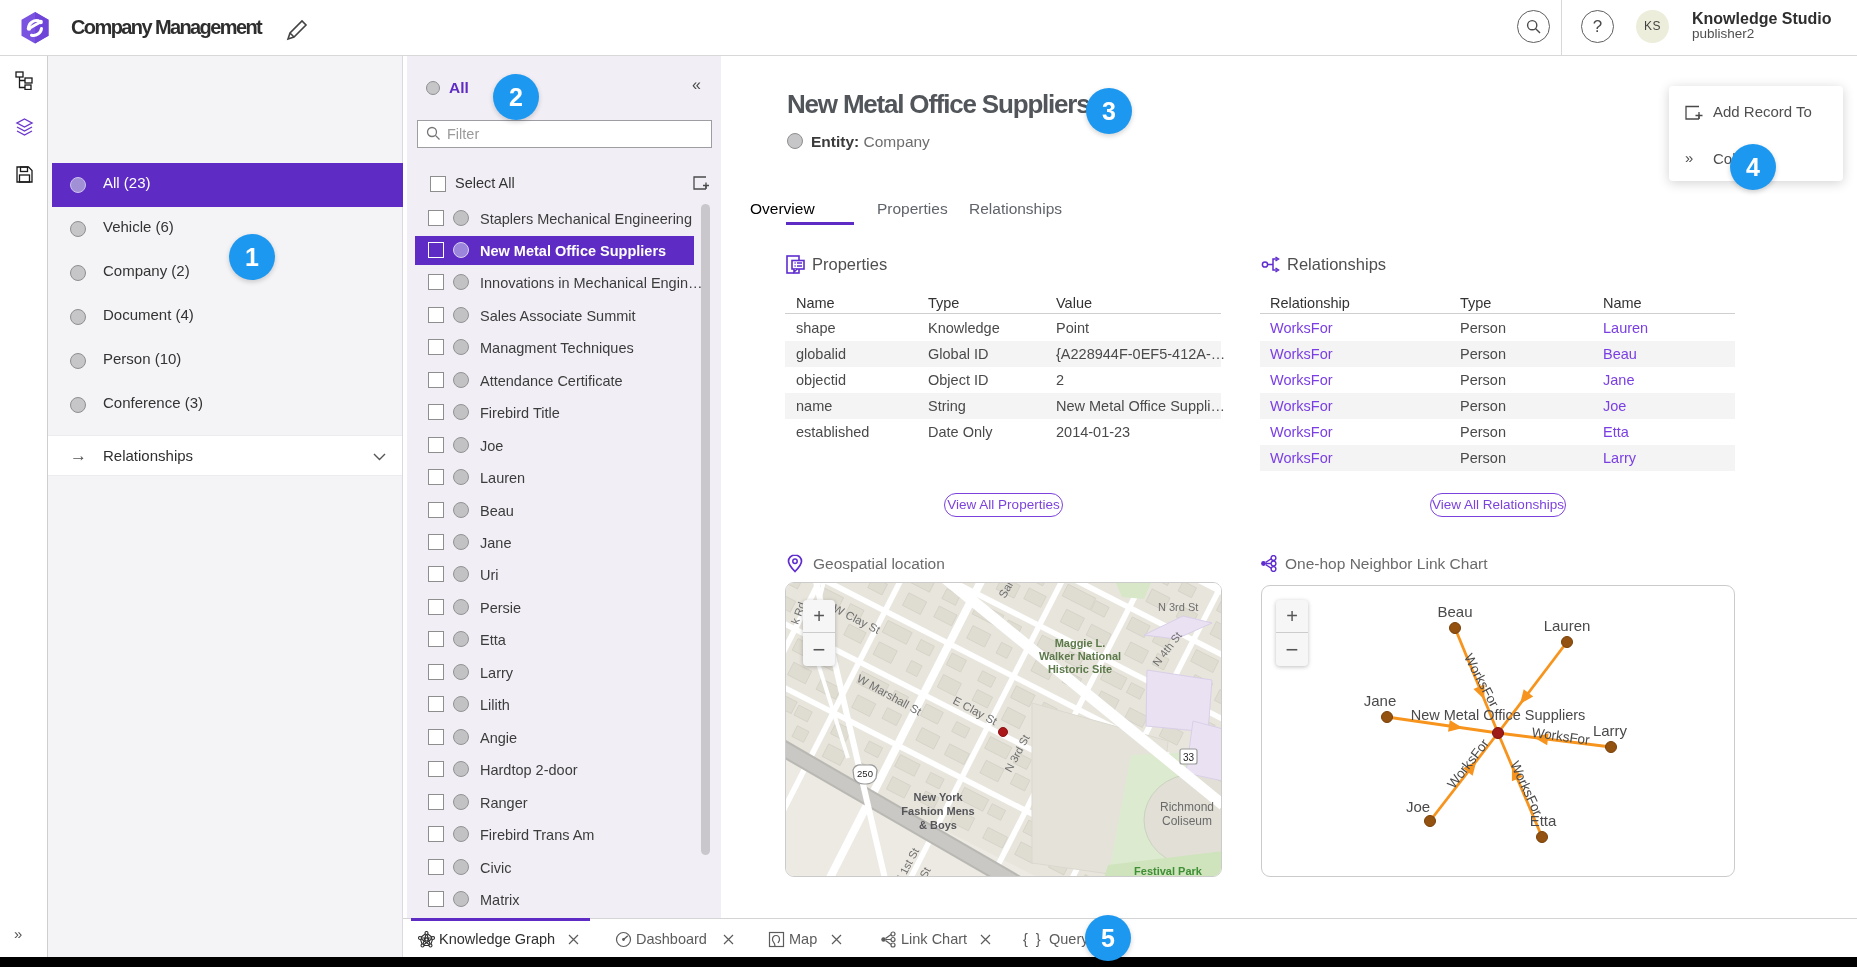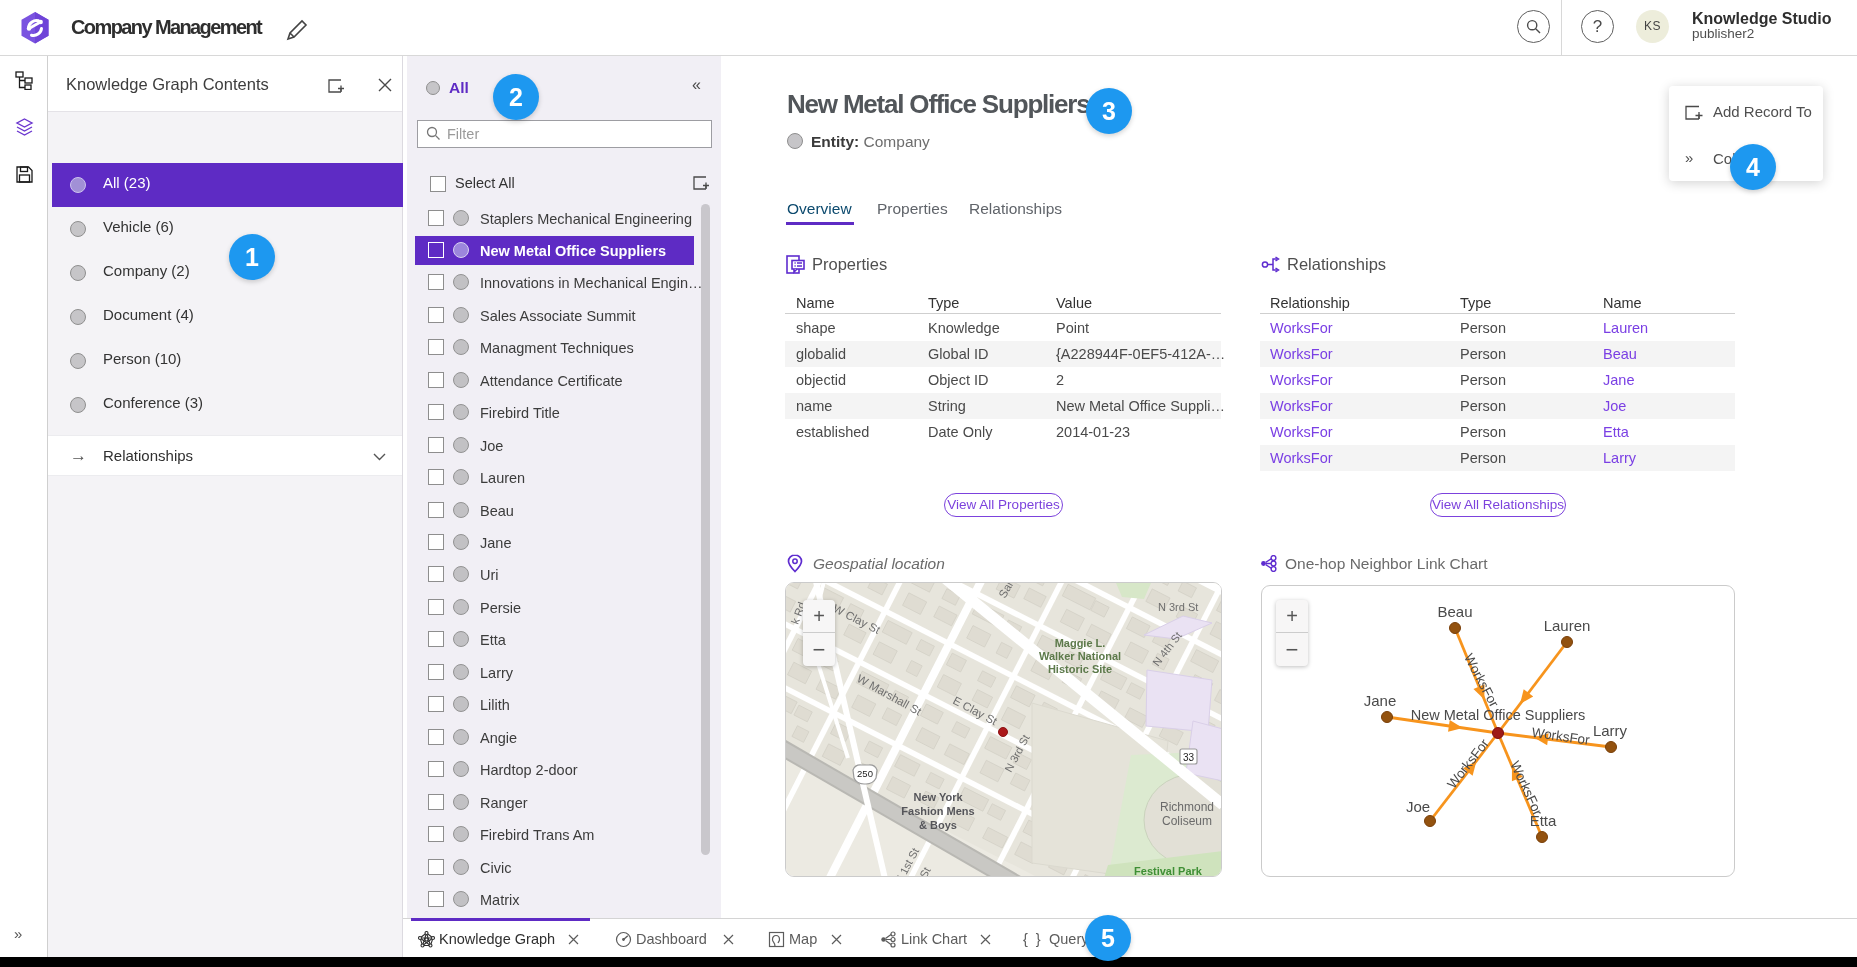--- a/index.html
+++ b/index.html
@@ -51,21 +51,21 @@
 .zoomctl { position:absolute; width:32px; background:#f7f6f6; border-radius:4px; box-shadow:0 1px 4px rgba(0,0,0,0.25); z-index:3;}
 .zbtn { height:33px; text-align:center; line-height:33px; font-size:20px; color:#555; }
 
 #tabbar { position:absolute; left:403px; top:918px; width:1454px; height:39px; background:#fff; border-top:1px solid #d4d4d4; z-index:6;}
 #activeline { position:absolute; left:411px; top:918px; width:179px; height:3px; background:#5e2bc4; z-index:7;}
 #blackbar { position:absolute; left:0; top:957px; width:1857px; height:10px; background:#000; z-index:40; }
 
 .ann { position:absolute; width:46px; height:46px; border-radius:50%; background:#1d98f0; color:#fff;
   text-align:center; line-height:46px; font-size:25px; font-weight:700; z-index:50; box-shadow:0 2px 5px rgba(0,0,0,0.18); }
 
-#dropdown { position:absolute; left:1669px; top:86px; width:154px; height:95px; background:#fff;
+#dropdown { position:absolute; left:1669px; top:86px; width:174px; height:95px; background:#fff;
   border-radius:4px; box-shadow:0 2px 12px rgba(0,0,0,0.18); z-index:45; }
 </style>
 </head>
 <body>
 
 <div id="header">
   <svg class="abs" style="left:21px;top:12px" width="28" height="32" viewBox="0 0 28 32">
     <path d="M14 0 L27.5 7.8 L27.5 23.8 L14 31.6 L0.5 23.8 L0.5 7.8 Z" fill="#7a53e0"></path>
     <path d="M14 0 L27.5 7.8 L27.5 23.8 L14 31.6 L14 0 Z" fill="#6f44d8"></path>
     <g stroke="#fff" stroke-width="3" fill="none" stroke-linecap="round">
@@ -113,30 +113,20 @@
 <svg class="abs" style="left:16px;top:166px;z-index:6" width="17" height="17" viewBox="0 0 17 17">
   <g fill="none" stroke="#1a1a1a" stroke-width="1.3">
     <path d="M1 1 L12.5 1 L16 4.5 L16 16 L1 16 Z"></path>
     <rect x="4.5" y="1" width="7" height="4.5"></rect>
     <rect x="3.5" y="9" width="10" height="7"></rect>
   </g>
 </svg>
 <div class="abs" style="left:14px;top:925px;font-size:15px;color:#555;z-index:6;letter-spacing:-2px;">»</div>
 
 <div id="p1">
-  <div id="p1head">
-    <div id="p1title">Knowledge Graph Contents</div>
-    <svg class="abs" style="left:279px;top:20px" width="18" height="18" viewBox="0 0 18 18">
-      <path d="M14 4 L2 4 L2 16 L14 16 M14 16 L14 12" fill="none" stroke="#4a4a4a" stroke-width="1.3"></path>
-      <path d="M11 12.5 L17 12.5 M14 9.5 L14 15.5" stroke="#4a4a4a" stroke-width="1.3"></path>
-    </svg>
-    <svg class="abs" style="left:330px;top:22px" width="14" height="14" viewBox="0 0 14 14">
-      <path d="M1 1 L13 13 M13 1 L1 13" stroke="#4a4a4a" stroke-width="1.4"></path>
-    </svg>
-  </div>
 
 
   <div class="abs" style="left:4px;top:107px;width:351px;height:44px;background:#5e2bc4;z-index:2;"></div>
   <div class="abs" style="left:22px;top:121px;width:16px;height:16px;border-radius:50%;background:#a190d6;border:1.5px solid #cdc2ef;z-index:3;"></div>
   <div class="abs" style="left:55px;top:118px;font-size:15px;color:#fff;z-index:3;">All (23)</div>
 
   <div class="abs" style="left:22px;top:165px;width:16px;height:16px;border-radius:50%;background:#c6c5c8;border:1.5px solid #8f8f8f;"></div>
   <div class="abs" style="left:55px;top:162px;font-size:15px;color:#333;">Vehicle (6)</div>
   <div class="abs" style="left:22px;top:209px;width:16px;height:16px;border-radius:50%;background:#c6c5c8;border:1.5px solid #8f8f8f;"></div>
   <div class="abs" style="left:55px;top:206px;font-size:15px;color:#333;">Company (2)</div>
@@ -283,21 +273,21 @@
       <div class="itemcirc" style=""></div>
       <div class="itemtxt" style="">Matrix</div>
     </div>
   </div>
 <div id="p2scroll" style="z-index:6;"></div>
 
 <div id="main"></div>
 <h1 id="bigtitle">New Metal Office Suppliers</h1>
 <div class="abs" style="left:787px;top:133px;width:16px;height:16px;border-radius:50%;background:#c6c5c8;border:1.5px solid #8f8f8f;"></div>
 <div class="abs" style="left:811px;top:133px;font-size:15.5px;"><b style="color:#3a3a3a">Entity:</b> <span style="color:#6e6e6e">Company</span></div>
-<div class="tab" style="left:787px;color:#0c4a6e;">Overview</div>
+<div class="tab" style="left:750px;color:#000000;">Overview</div>
 <div class="tab" style="left:877px;">Properties</div>
 <div class="tab" style="left:969px;">Relationships</div>
 <div class="abs" style="left:786px;top:222px;width:68px;height:3px;background:#5e2bc4;"></div>
 
 <div id="props">
   <svg class="abs" style="left:786px;top:255px" width="19" height="19" viewBox="0 0 19 19">
     <rect x="1" y="1" width="12" height="17" fill="none" stroke="#5e2ccf" stroke-width="1.6"></rect>
     <rect x="6" y="5.5" width="12" height="8.5" fill="#fff" stroke="#5e2ccf" stroke-width="1.6"></rect>
     <path d="M8 14 L8 17 L11 14" fill="#fff" stroke="#5e2ccf" stroke-width="1.6"></path>
     <g stroke="#5e2ccf" stroke-width="1.3">
@@ -361,21 +351,21 @@
     <div class="cell plink" style="left:1270px;top:450px;">WorksFor</div>
     <div class="cell" style="left:1460px;top:450px;">Person</div>
     <div class="cell plink" style="left:1603px;top:450px;">Larry</div>
     <div class="pill" style="left:1430px;top:493px;width:136px;height:24px;line-height:22px;">View All Relationships</div>
   </div>
 <div id="geo">
   <svg class="abs" style="left:787px;top:554px" width="16" height="19" viewBox="0 0 16 19">
     <path d="M8 1 C4.2 1 1.5 3.8 1.5 7.3 C1.5 10 4 13.5 8 17.5 C12 13.5 14.5 10 14.5 7.3 C14.5 3.8 11.8 1 8 1 Z" fill="none" stroke="#5e2ccf" stroke-width="1.7"></path>
     <circle cx="8" cy="7.2" r="2.2" fill="none" stroke="#5e2ccf" stroke-width="1.5"></circle>
   </svg>
-  <div class="abs" style="left:813px;top:555px;font-size:15.5px;color:#6b6b6b;font-style:italic;">Geospatial location</div>
+  <div class="abs" style="left:813px;top:555px;font-size:15.5px;color:#6b6b6b;">Geospatial location</div>
   <div class="mapbox" style="left:785px;top:582px;width:437px;height:295px;">
     <svg width="437" height="295" viewBox="0 0 437 295">
       <rect x="0" y="0" width="437" height="295" fill="#eceae2"></rect>
       <g transform="rotate(27 218 147)" id="grid">
           <rect x="-515" y="-472" width="66" height="51" fill="#e7e5dc"></rect>
           <rect x="-511" y="-468" width="5" height="13" fill="#dfdcd2" stroke="#d2cfc5" stroke-width="0.7"></rect>
           <rect x="-489" y="-466" width="15" height="11" fill="#dfdcd2" stroke="#d2cfc5" stroke-width="0.7"></rect>
           <rect x="-514" y="-445" width="20" height="14" fill="#dfdcd2" stroke="#d2cfc5" stroke-width="0.7"></rect>
           <rect x="-472" y="-451" width="12" height="12" fill="#dfdcd2" stroke="#d2cfc5" stroke-width="0.7"></rect>
           <rect x="-443" y="-472" width="66" height="51" fill="#e7e5dc"></rect>

